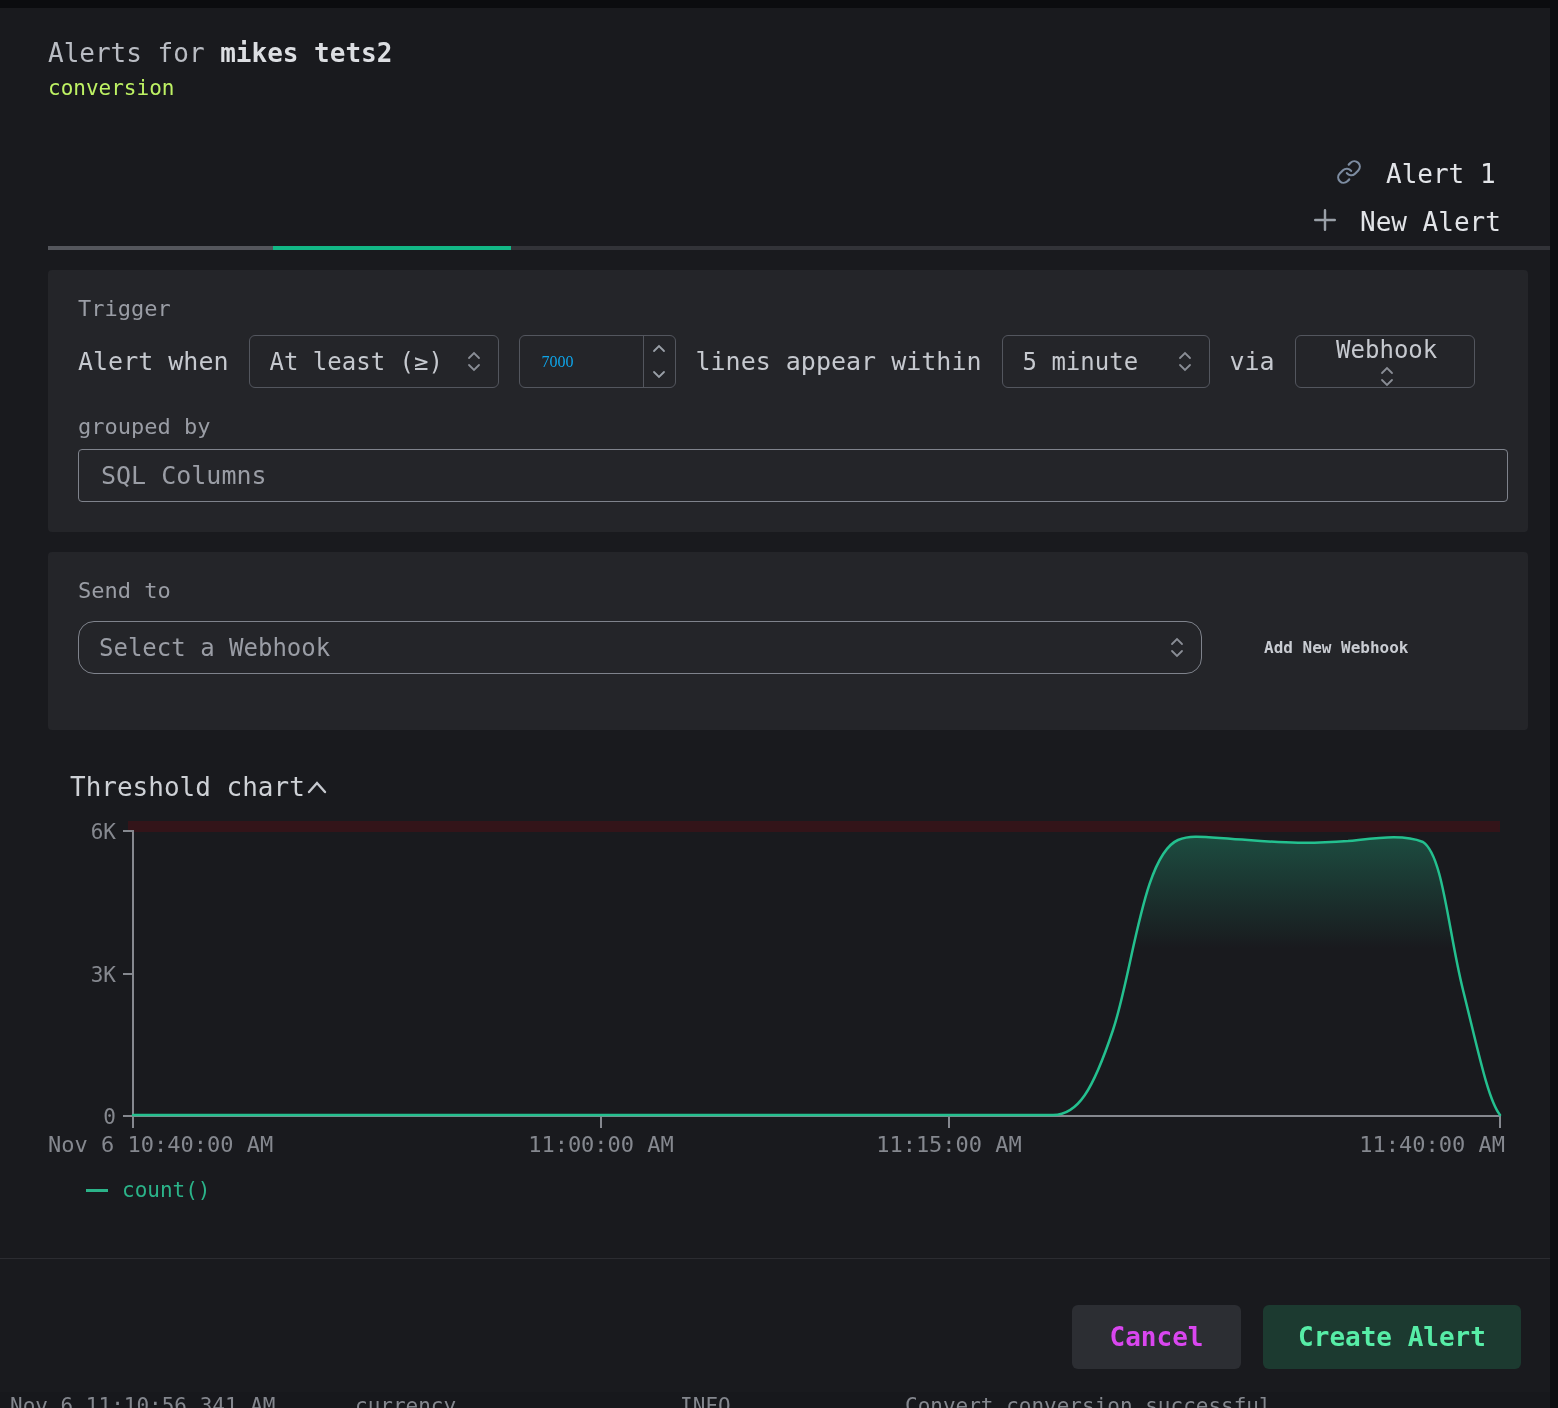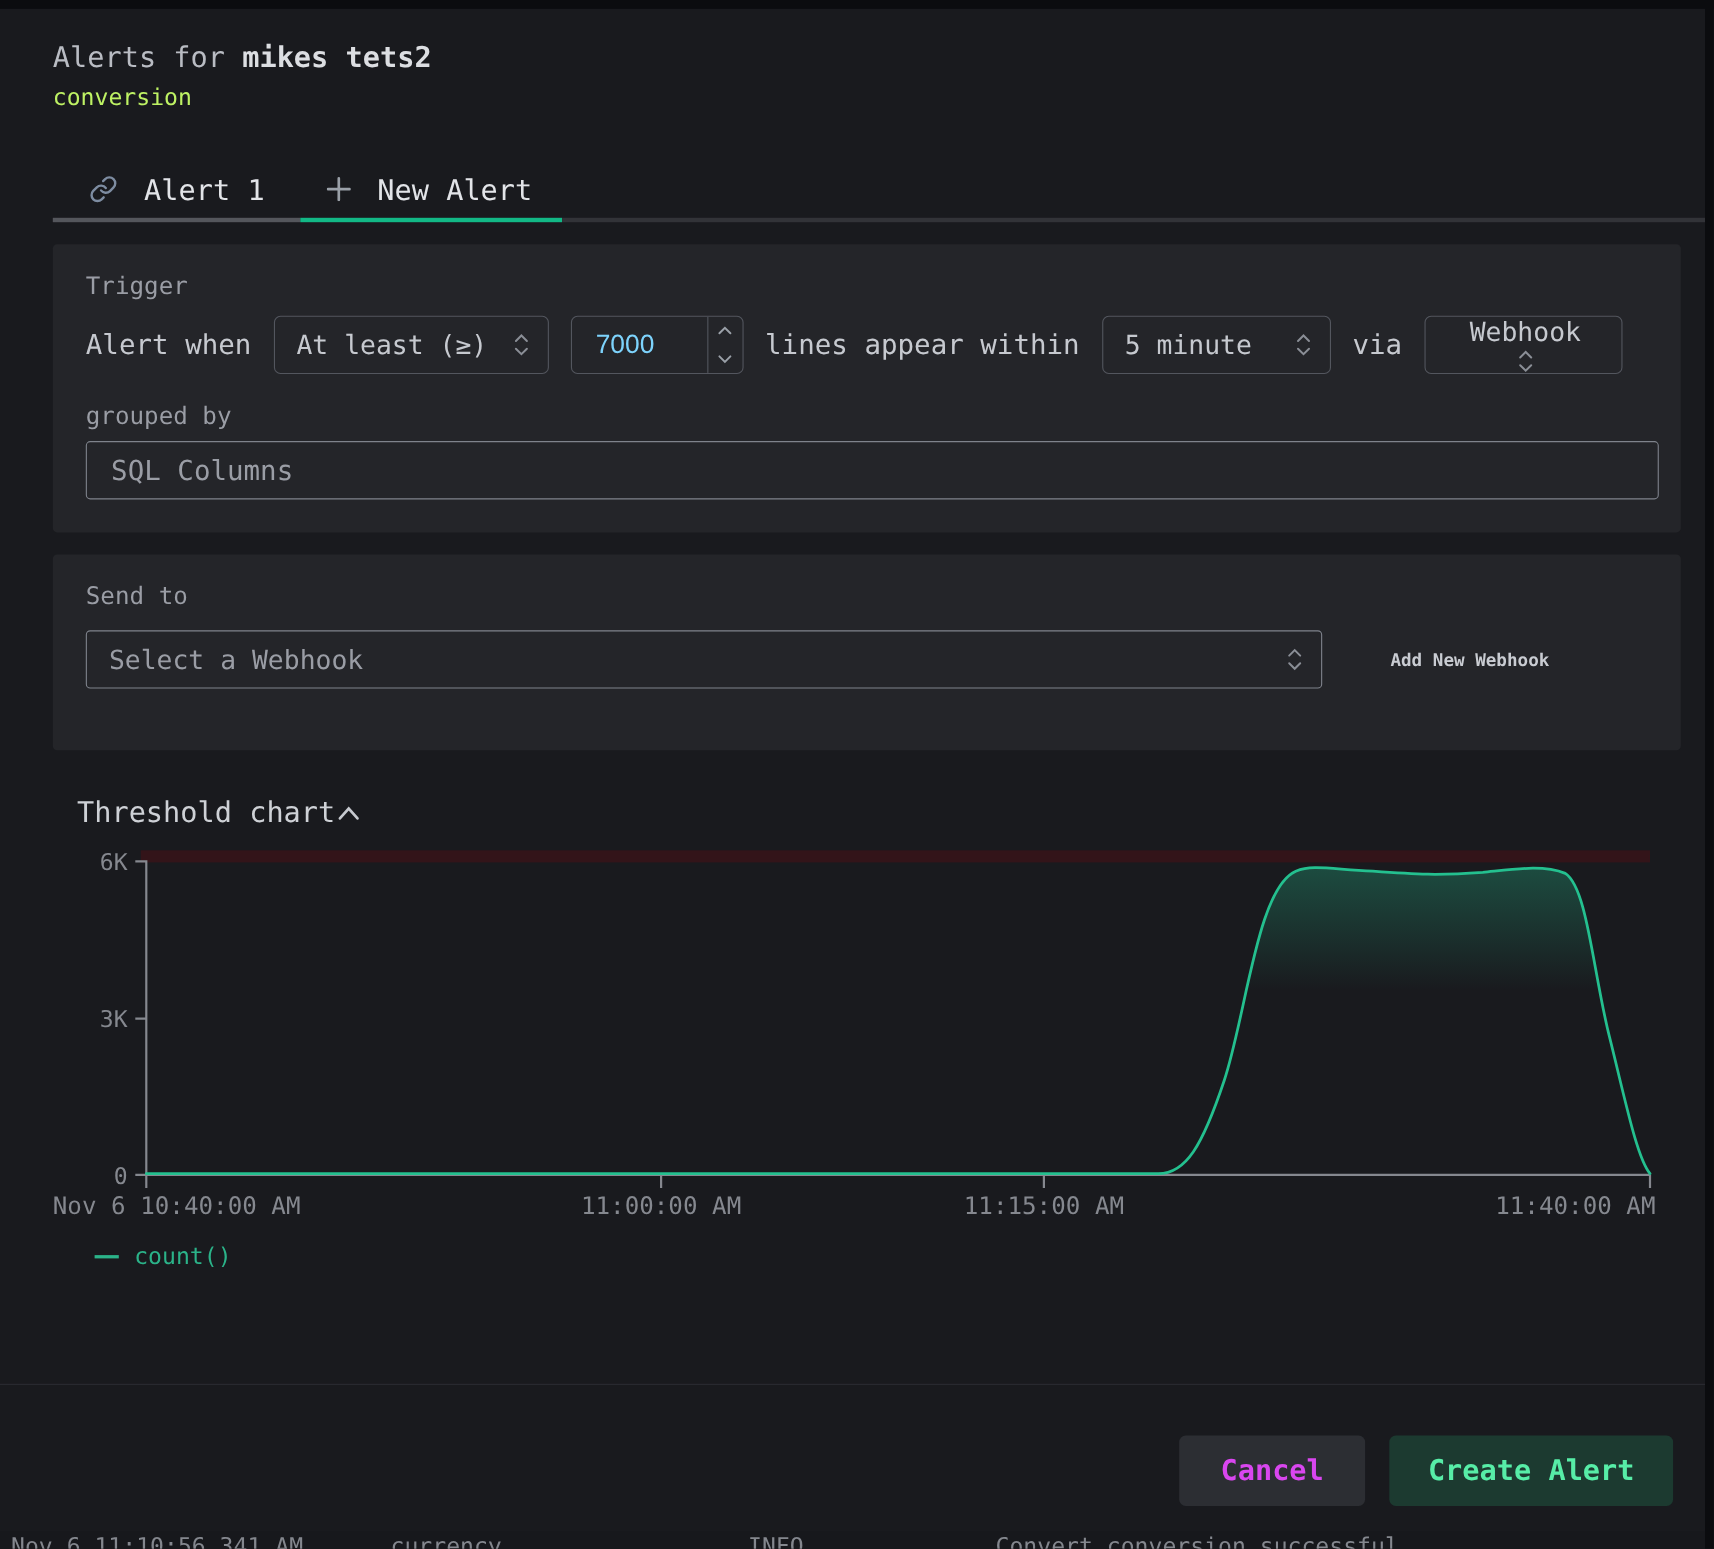--- a/index.html
+++ b/index.html
@@ -16,21 +16,21 @@
   .modal { position:absolute; left:0; top:8px; width:1550px; height:1384px; background:#191a1e; overflow:hidden;padding-left:18px; }
   .content { padding:0 22px 0 30px; }
 
   
   .hdr { padding-top:30px; }
   .title { font-size:26px; color:#b9bcc3; letter-spacing:0; }
   .title b { color:#dcdee2; font-weight:bold; }
   .subtitle { font-size:21px; color:#bef264; margin-top:8px; }
 
   
-  .tabs { display:flex; margin-top:50px; align-items:flex-end; }
+  .tabs { display:flex; margin-top:50px; align-items:flex-end;flex-direction:column; }
   .tab { display:flex; align-items:center; height:48px; cursor:pointer; }
   .tab-1 { width:225px; padding-left:33px; gap:24px; }
   .tab-2 { width:238px; padding-left:24px; gap:24px; }
   .tab-label { font-size:26px; color:#e2e4e8; }
   .tab-track { display:flex; height:4px; width:1528px; }
   .tab-track .seg1 { width:225px; background:#54565c; }
   .tab-track .seg2 { width:238px; background:#12b886; }
   .tab-track .seg3 { flex:1; background:#323338; }
 
   
@@ -48,36 +48,36 @@
   .select .sel-text { font-size:24px; color:#c6c9cf; white-space:nowrap; }
   .sel-cond { width:250px; }
   .sel-window { width:208px; }
   .sel-channel { width:180px;flex-direction:column; }
 
   .updown { display:flex; flex-direction:column; gap:3px; align-items:center; }
 
   .numwrap { width:157px; height:53px; border:1px solid #53565e; border-radius:6px; display:flex; overflow:hidden; }
   .numwrap input {
     width:123px; background:transparent; border:none; outline:none;
-    color:#7dd3fc; font-family:Liberation Sans, sans-serif; font-size:24px; padding-left:22px;
+    color:#0ea5e9; font-family:Liberation Serif, serif; font-size:16px; padding-left:22px;
   }
   .spinners { width:33px; border-left:1px solid #53565e; display:flex; flex-direction:column; }
   .spin { flex:1; display:flex; align-items:center; justify-content:center; cursor:pointer; }
 
   .grouped-label { margin-top:26px; }
   .text-input {
     margin-top:10px; width:1430px; height:53px; background:transparent;
     border:1px solid #7f838c; border-radius:4px; outline:none;
     color:#c6c9cf; font-family:inherit; font-size:25px; padding:0 22px;
   }
   .text-input::placeholder { color:#9a9da5; opacity:1; }
 
   .sendto-panel { padding-bottom:56px; }
   .send-row { display:flex; align-items:center; margin-top:18px; }
-  .sel-webhook { width:1124px; border-color:#7f838c; border-radius:4px; }
+  .sel-webhook { width:1124px; border-color:#7f838c; border-radius:16px; }
   .sel-webhook .sel-text { color:#9a9da5; }
   .add-webhook { margin-left:62px; font-size:16px; font-weight:bold; color:#c9ccd2; background:none; border:none; font-family:inherit; cursor:pointer; }
 
   
   .chart-head { display:flex; align-items:center; justify-content:flex-start; margin-top:42px; padding:0 26px 0 22px; }
   .chart-title { font-size:26px; color:#ced1d6; }
   .collapse-btn { background:none; border:none; cursor:pointer; padding:0; line-height:0; }
   .chart-wrap { margin-top:8px; }
   svg text { font-family:"DejaVu Sans Mono", monospace; }
 

